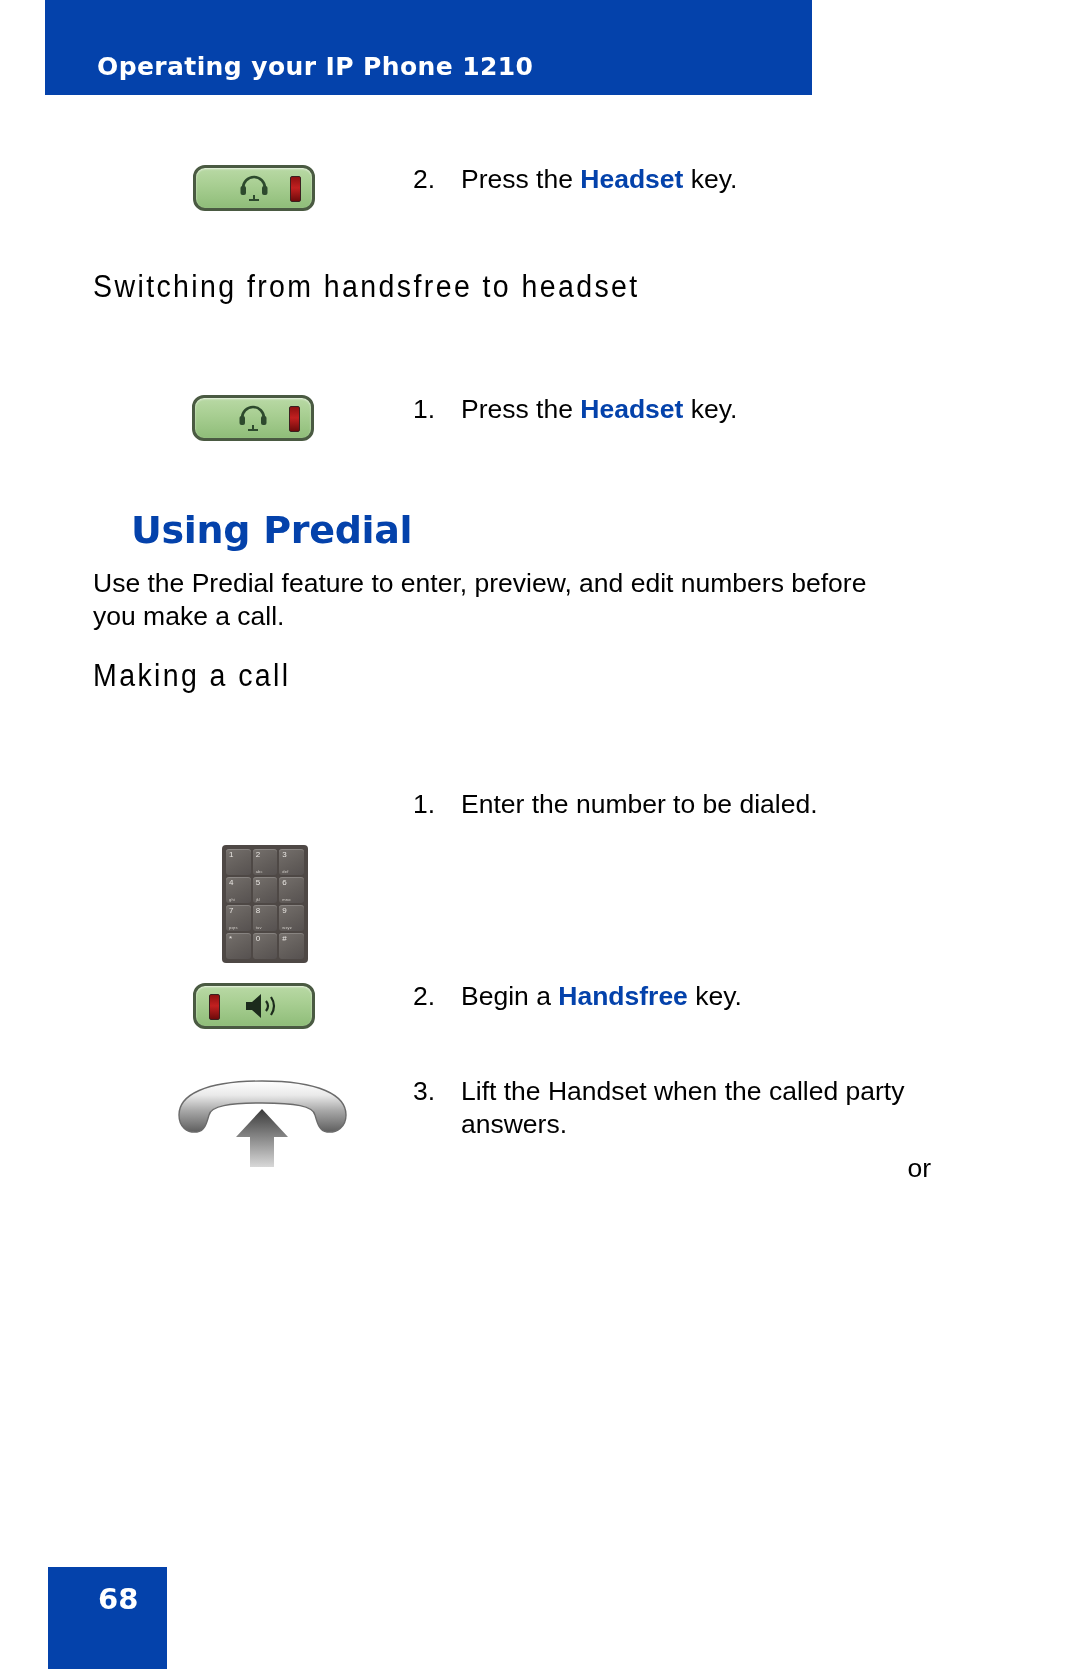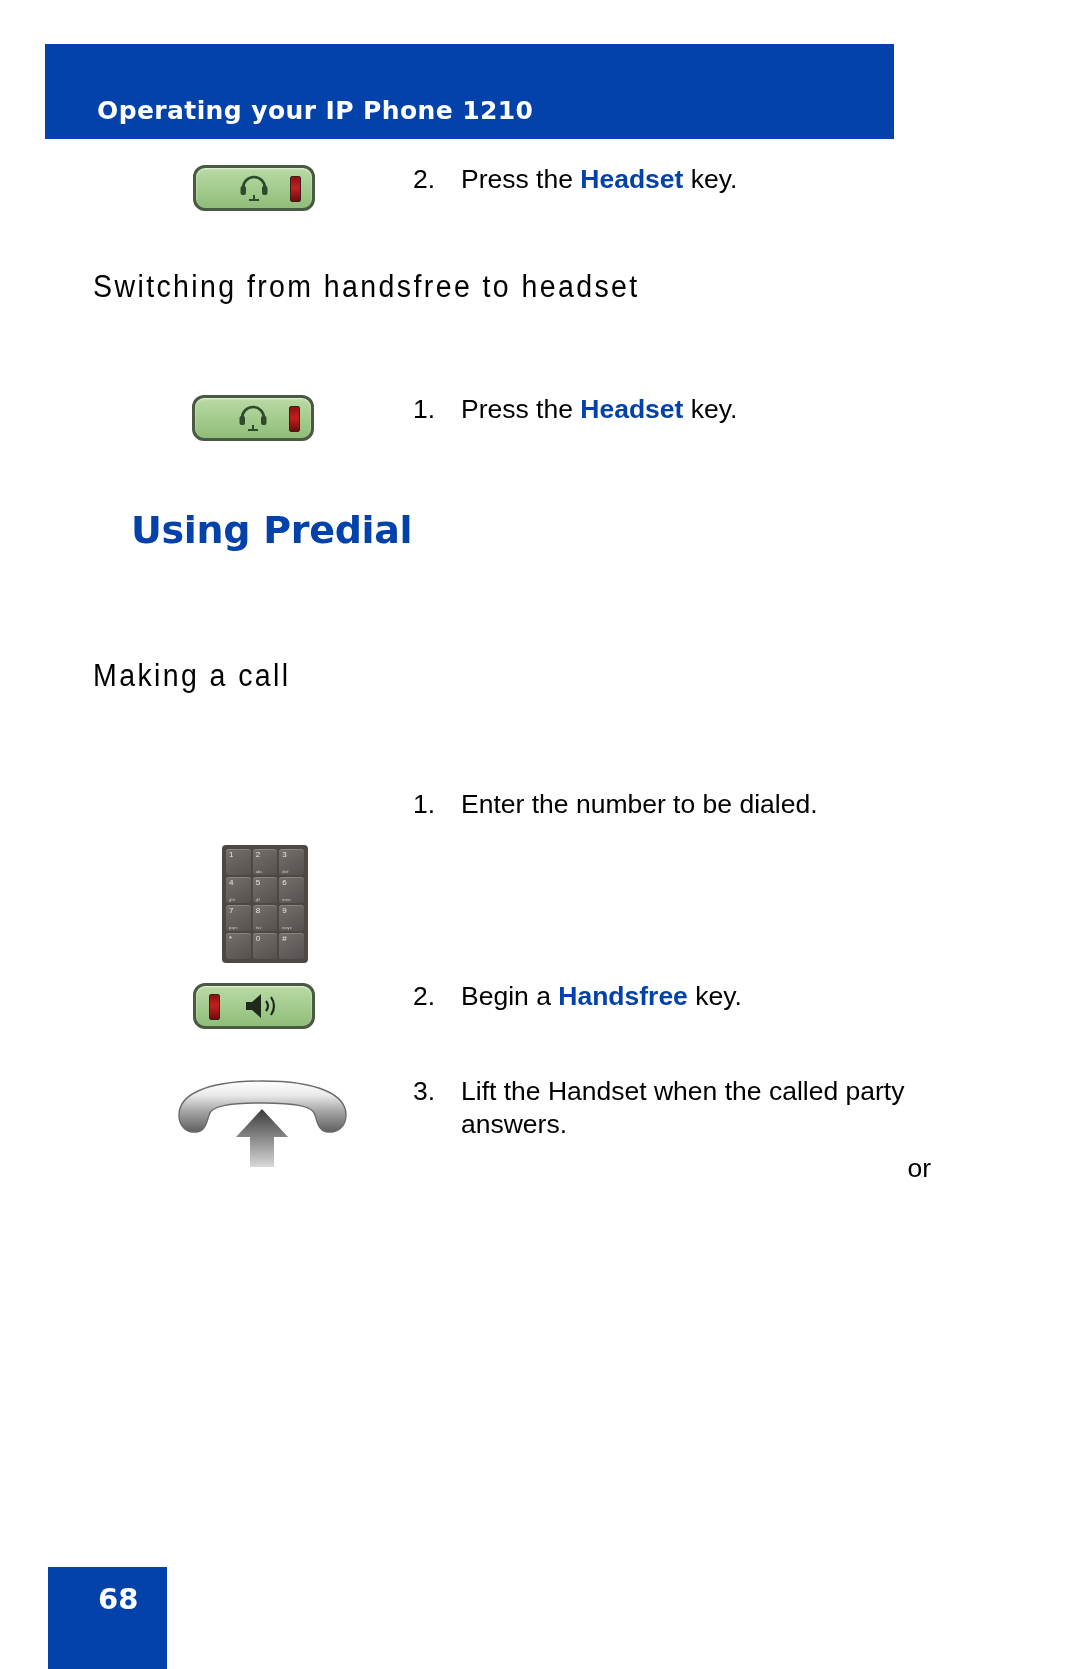--- a/index.html
+++ b/index.html
@@ -13,24 +13,23 @@
     position: relative;
     font-family: "Liberation Sans", sans-serif;
     overflow: hidden;
   }
 
   
   #header-bar {
     position: absolute;
     left: 45px;
     top: 0;
-    width: 849px;
+    width: 767px;
     height: 95px;
     background: #0442ab;
-    margin-top: 44px;
   }
   #header-title {
     position: absolute;
     left: 52px;
     bottom: 14px;
     color: #ffffff;
     font-size: 25px;
     font-weight: bold;
     letter-spacing: 0.4px;
     font-family: "DejaVu Sans", sans-serif;
@@ -251,20 +250,21 @@
       </div>
     </div>
     <div class="step-text" style="left:413px;top:8px;width:520px;">
       <span class="step-num">1.</span>
       <span class="step-body"><span>Press the </span><span class="kw">Headset</span><span> key.</span></span>
     </div>
   </div>
 
   <div class="h2-blue" style="left:91px;top:413px;">Using Predial</div>
 
+  <div class="para" style="left:93px;top:472px;width:810px;">Use the Predial feature to enter, preview, and edit numbers before you make a call.</div>
 
   <div class="h3-cond" style="left:93px;top:563px;">Making a call</div>
 
 
   <div class="step-row" style="left:0;top:690px;width:1080px;height:130px;">
     <div id="keypad" style="left:222px;top:60px;">
         <div class="kp-key">
           <span class="kp-num">1</span>
         </div>
         <div class="kp-key">

